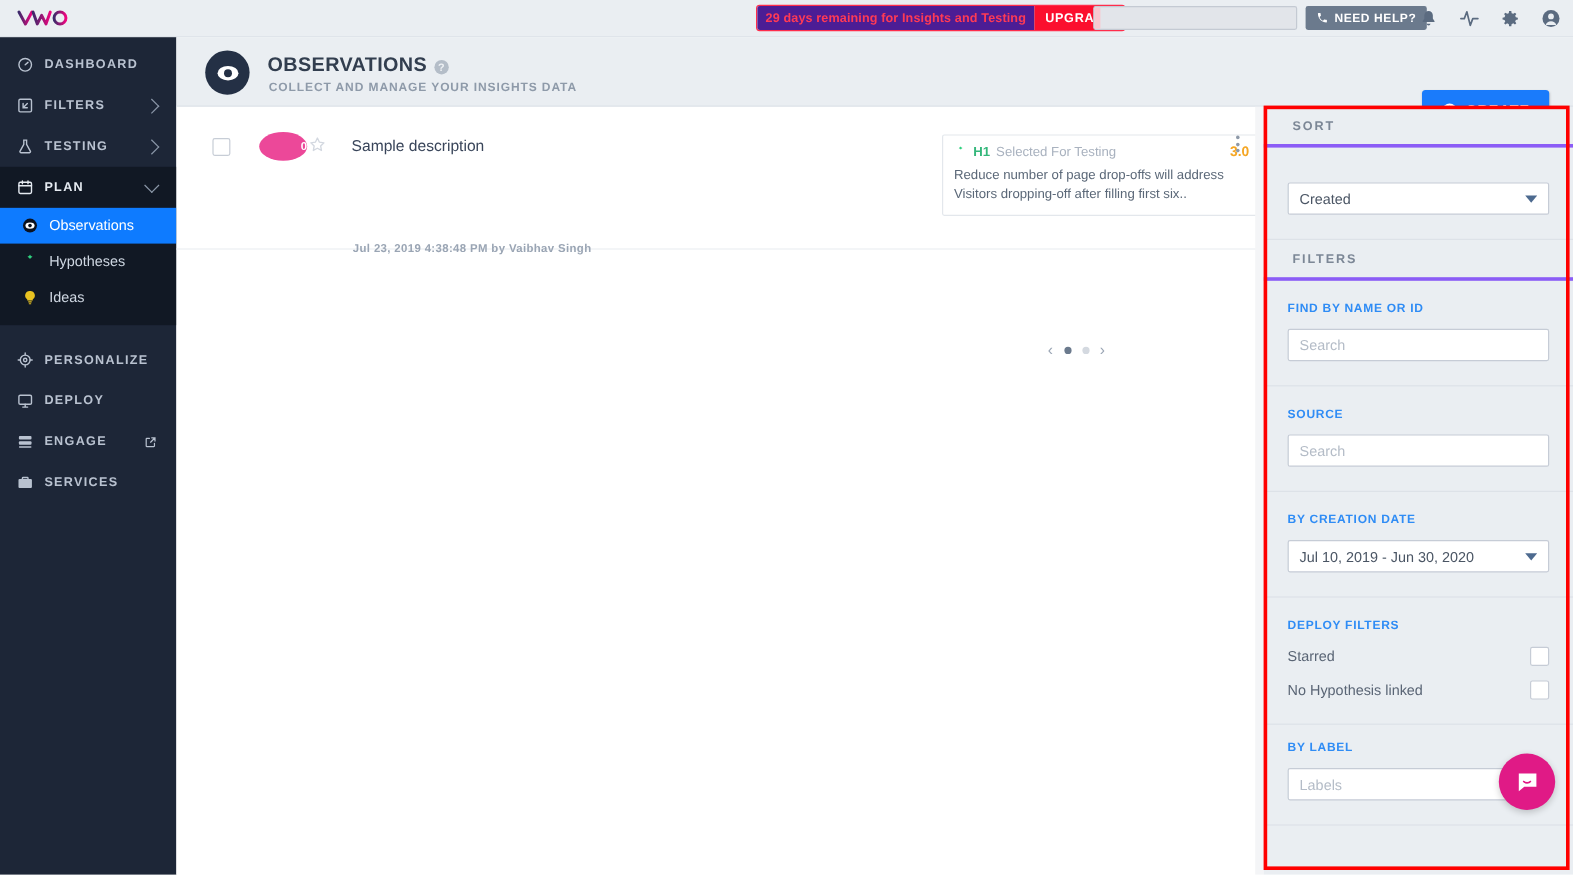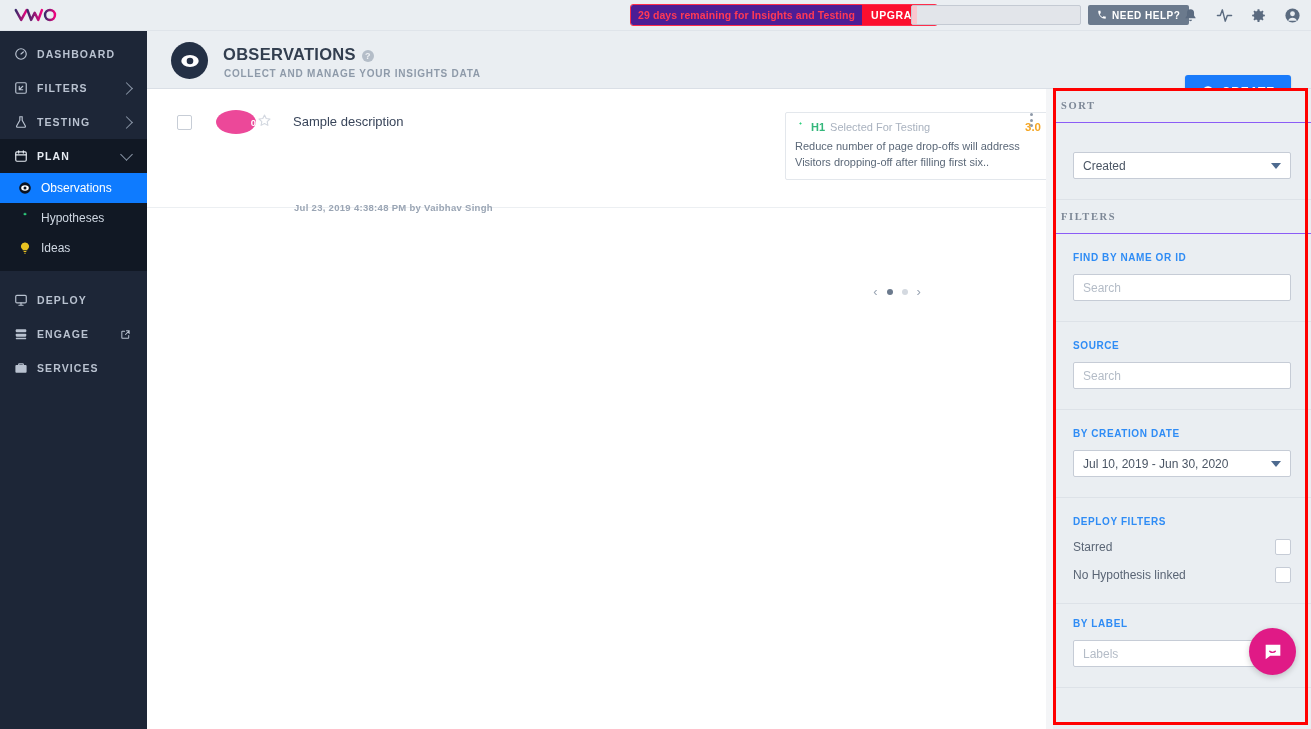--- a/index.html
+++ b/index.html
@@ -172,24 +172,23 @@
   .pager .arr { color: #9aa5b4; font-size: 13px; cursor: pointer; line-height: 1; }
   .pager .dot { width: 6px; height: 6px; border-radius: 50%; background: #d4d9e0; cursor: pointer; }
   .pager .dot.on { background: #6b7a8d; }
 
   
   .filters {
     position: absolute; left: 1053px; top: 89px; width: 258px; height: 640px;
     background: #eaeef2; overflow: hidden;
   }
   .f-sec-head {
-    height: 34px; display: flex; align-items: center; padding-left: 8px;
+    height: 34px; display: flex; align-items: center; padding-left: 24px;
     font-size: 10.5px; font-weight: bold; color: #7c8796; letter-spacing: 1.6px;
-    border-bottom: 1px solid #8b5cf6;
-    font-family: Liberation Serif, serif;
+    border-bottom: 3px solid #8b5cf6;
   }
   .f-block { padding: 18px 20px 20px 20px; border-bottom: 1px solid #dde2e8; }
   .f-block.tight { padding-top: 14px; }
   .f-label {
     font-size: 10px; font-weight: bold; color: #2f8cf5; letter-spacing: .6px;
     margin-bottom: 7px;
   }
   .f-input, .f-select {
     width: 100%; height: 27px; background: #fff;
     border: 1px solid #c6ccd6; border-radius: 2px;
@@ -335,20 +334,28 @@
           <path d="M12 2.5A6.5 6.5 0 0 0 8 14.4V16h8v-1.6A6.5 6.5 0 0 0 12 2.5z"></path>
           <rect x="9.3" y="17.2" width="5.4" height="1.7" rx=".8"></rect>
           <rect x="10.2" y="20" width="3.6" height="1.6" rx=".8"></rect>
         </svg>
         <span>Ideas</span>
       </div>
     </div>
 
     <div class="nav-gap"></div>
 
+    <div class="nav-item">
+      <svg class="ico" viewBox="0 0 24 24" fill="none" stroke="#b9c2d0" stroke-width="2">
+        <circle cx="12" cy="12" r="7"></circle>
+          <circle cx="12" cy="12" r="2.4"></circle>
+        <path d="M12 2v3M12 19v3M2 12h3M19 12h3" stroke-linecap="round"></path>
+      </svg>
+      <span>PERSONALIZE</span>
+    </div>
 
     <div class="nav-item">
       <svg class="ico" viewBox="0 0 24 24" fill="none" stroke="#b9c2d0" stroke-width="2">
         <rect x="3" y="4" width="18" height="13" rx="2"></rect>
           <path d="M12 17v4M8.5 21h7" stroke-linecap="round"></path>
       </svg>
       <span>DEPLOY</span>
     </div>
 
     <div class="nav-item">

